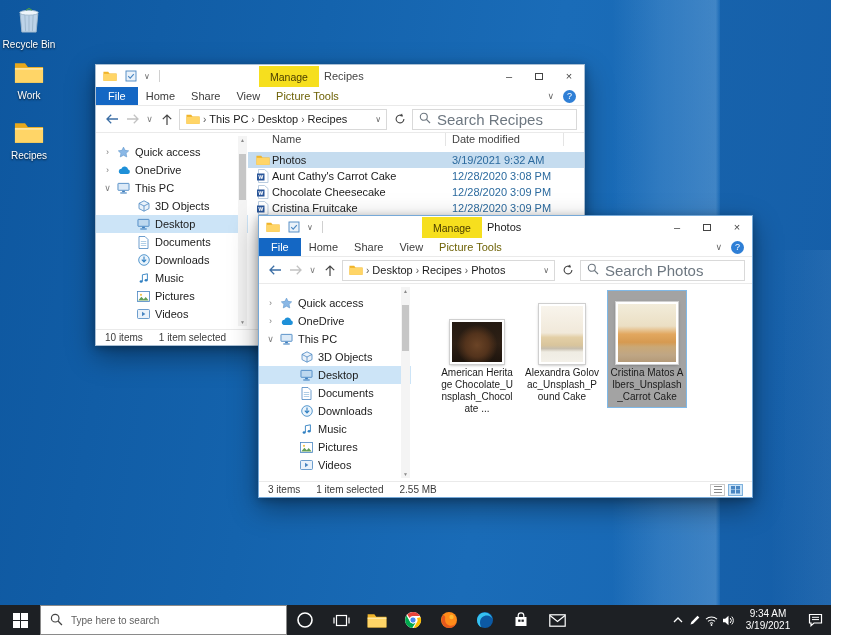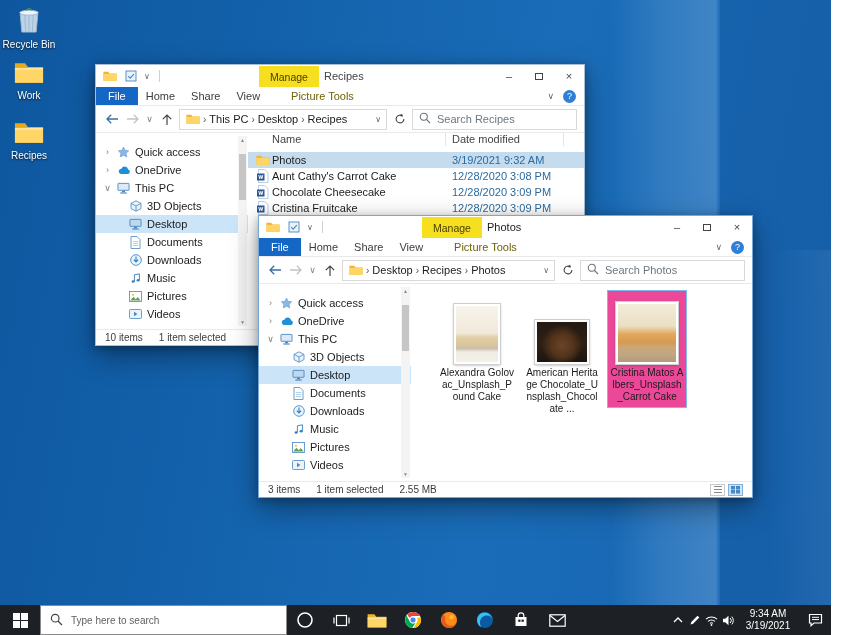--- a/index.html
+++ b/index.html
@@ -31,42 +31,42 @@
     display:flex;align-items:center;padding:0 11px;font-size:10.5px;}
   .win-title{position:absolute;left:228px;font-size:11px;color:#444;}
   #win-photos .win-title{color:#1b1b1b;}
   .win-controls{margin-left:auto;display:flex;height:100%;}
   .wc{width:30px;height:100%;display:flex;align-items:center;justify-content:center;color:#444;font-size:11px;}
   .max-box{width:8px;height:7px;border:1px solid #444;display:inline-block;}
 
   .tabs-row{height:19px;display:flex;align-items:stretch;border-bottom:1px solid #eaeaea;flex:0 0 auto;}
   .tab{padding:0 8px;display:flex;align-items:center;font-size:11px;color:#3b3b3b;}
   .tab-file{background:#1467c4;color:#fff;padding:0 12px;}
-  .tab-tools{margin-left:15px;color:#6e6206;}
+  .tab-tools{margin-left:0;color:#6e6206;}
   .ribbon-right{margin-left:auto;display:flex;align-items:center;gap:9px;padding-right:8px;}
   .ribbon-collapse{color:#666;font-size:9px;}
   .help-circle{width:13px;height:13px;border-radius:50%;background:#2f7fd6;color:#fff;font-size:9px;
     display:flex;align-items:center;justify-content:center;}
 
   .addr-row{height:27px;display:flex;align-items:center;gap:4px;padding:0 7px;border-bottom:1px solid #eaeaea;flex:0 0 auto;}
   .nav-btn{width:17px;height:20px;display:flex;align-items:center;justify-content:center;}
   .crumb-box{flex:1;min-width:0;height:21px;border:1px solid #d9d9d9;display:flex;align-items:center;
     gap:3px;padding:0 5px;overflow:hidden;background:#fff;}
   .crumb{white-space:nowrap;color:#1b1b1b;}
   .crumb-sep{color:#555;font-size:10px;}
   .crumb-dd{margin-left:auto;color:#666;font-size:8px;}
   .search-box{width:165px;height:21px;border:1px solid #d9d9d9;display:flex;align-items:center;gap:6px;
     padding:0 6px;background:#fff;}
-  .search-box input{border:none;outline:none;flex:1;min-width:0;font-family:inherit;font-size:11px;color:#333;background:transparent;}
+  .search-box input{border:none;outline:none;flex:1;min-width:0;font-family:inherit;font-size:15px;color:#333;background:transparent;}
   .search-box input::placeholder{color:#6d7780;}
 
   .body{flex:1;display:flex;min-height:0;}
   .sidebar{width:152px;position:relative;padding-top:10px;overflow:hidden;flex:0 0 auto;}
   .side-item{height:18px;display:flex;align-items:center;gap:4px;padding-left:7px;cursor:default;}
-  .side-item.ind{padding-left:19px;}
+  .side-item.ind{padding-left:27px;}
   .side-item.sel{background:#cce4f7;}
   .chev{width:9px;color:#7c7c7c;font-size:9px;text-align:center;flex:0 0 auto;}
   .sic{width:15px;display:flex;justify-content:center;flex:0 0 auto;}
   .slab{white-space:nowrap;}
   .sb-scroll{position:absolute;right:1px;top:3px;bottom:3px;width:9px;background:#f4f4f4;
     display:flex;flex-direction:column;align-items:center;}
   .sb-up,.sb-down{font-size:5px;color:#8a8a8a;line-height:8px;height:8px;}
   .sb-down{margin-top:auto;}
   .sb-thumb{width:7px;height:46px;background:#c6c6c6;margin-top:10px;}
 
@@ -75,21 +75,21 @@
   .lh-name{width:198px;padding-left:24px;border-right:1px solid #e4e4e4;height:13px;line-height:13px;}
   .lh-date{padding-left:6px;border-right:1px solid #e4e4e4;height:13px;line-height:13px;width:118px;}
   .frow{height:16px;display:flex;align-items:center;padding-left:6px;}
   .frow.sel{background:#c5dcef;}
   .fic{width:18px;display:flex;justify-content:center;flex:0 0 auto;}
   .fname{width:174px;white-space:nowrap;overflow:hidden;}
   .fdate{color:#2b6a9e;white-space:nowrap;padding-left:6px;}
 
   .photos-pane{display:flex;align-items:flex-start;gap:5px;padding:6px 0 0 26px;}
   .pcard{width:80px;display:flex;flex-direction:column;align-items:center;padding:3px 2px 4px;border:1px solid transparent;}
-  .pcard.sel{background:#ec4899;border-color:#7fb9e8;}
+  .pcard.sel{background:#a3a3a3;border-color:#7fb9e8;}
   .thumb-wrap{height:70px;display:flex;align-items:flex-end;justify-content:center;margin-bottom:3px;}
   .pthumb{border:2px solid #fff;outline:1px solid #cfcfcf;box-shadow:0 1px 3px rgba(0,0,0,.35);}
   .th-pound{width:46px;height:60px;
     background:linear-gradient(180deg,#f8f4ec 0%,#f1e9da 48%,#e3cfa6 56%,#d9c59c 70%,#c8bfae 76%,#efece3 82%,#f3f0e8 100%);}
   .th-chocolate{width:54px;height:44px;
     background:radial-gradient(circle at 50% 58%,#6b4426 0%,#53331c 34%,#34241500 60%),linear-gradient(180deg,#241a12 0%,#2e2015 55%,#1d140d 100%);}
   .th-carrot{width:62px;height:62px;
     background:linear-gradient(180deg,#f2ecda 0%,#ebdfc4 38%,#e2a75f 52%,#d69a51 66%,#caa876 74%,#bfa685 88%,#b49a78 100%);}
   .plabel{font-size:10px;line-height:1.2;text-align:center;word-break:break-all;}
 
@@ -597,29 +597,29 @@
                 <path d="M5 2.8L8.4 5 5 7.2z" fill="#4a86c2"></path>
               </svg>
             </span>
         <span class="slab">Videos</span>
       </div>
         </aside>
       <div class="content">
         <div class="photos-pane" id="photos-grid">
             <div class="pcard">
       <div class="thumb-wrap">
-        <div class="pthumb th-pound"></div>
-      </div>
-      <div class="plabel">Alexandra Golovac_Unsplash_Pound Cake</div>
+        <div class="pthumb th-chocolate"></div>
+      </div>
+      <div class="plabel">American Heritage Chocolate_Unsplash_Chocolate ...</div>
     </div>
             <div class="pcard">
       <div class="thumb-wrap">
-        <div class="pthumb th-chocolate"></div>
-      </div>
-      <div class="plabel">American Heritage Chocolate_Unsplash_Chocolate ...</div>
+        <div class="pthumb th-pound"></div>
+      </div>
+      <div class="plabel">Alexandra Golovac_Unsplash_Pound Cake</div>
     </div>
             <div class="pcard sel">
       <div class="thumb-wrap">
         <div class="pthumb th-carrot"></div>
       </div>
       <div class="plabel">Cristina Matos Albers_Unsplash_Carrot Cake</div>
     </div>
           </div>
       </div>
     </div>

